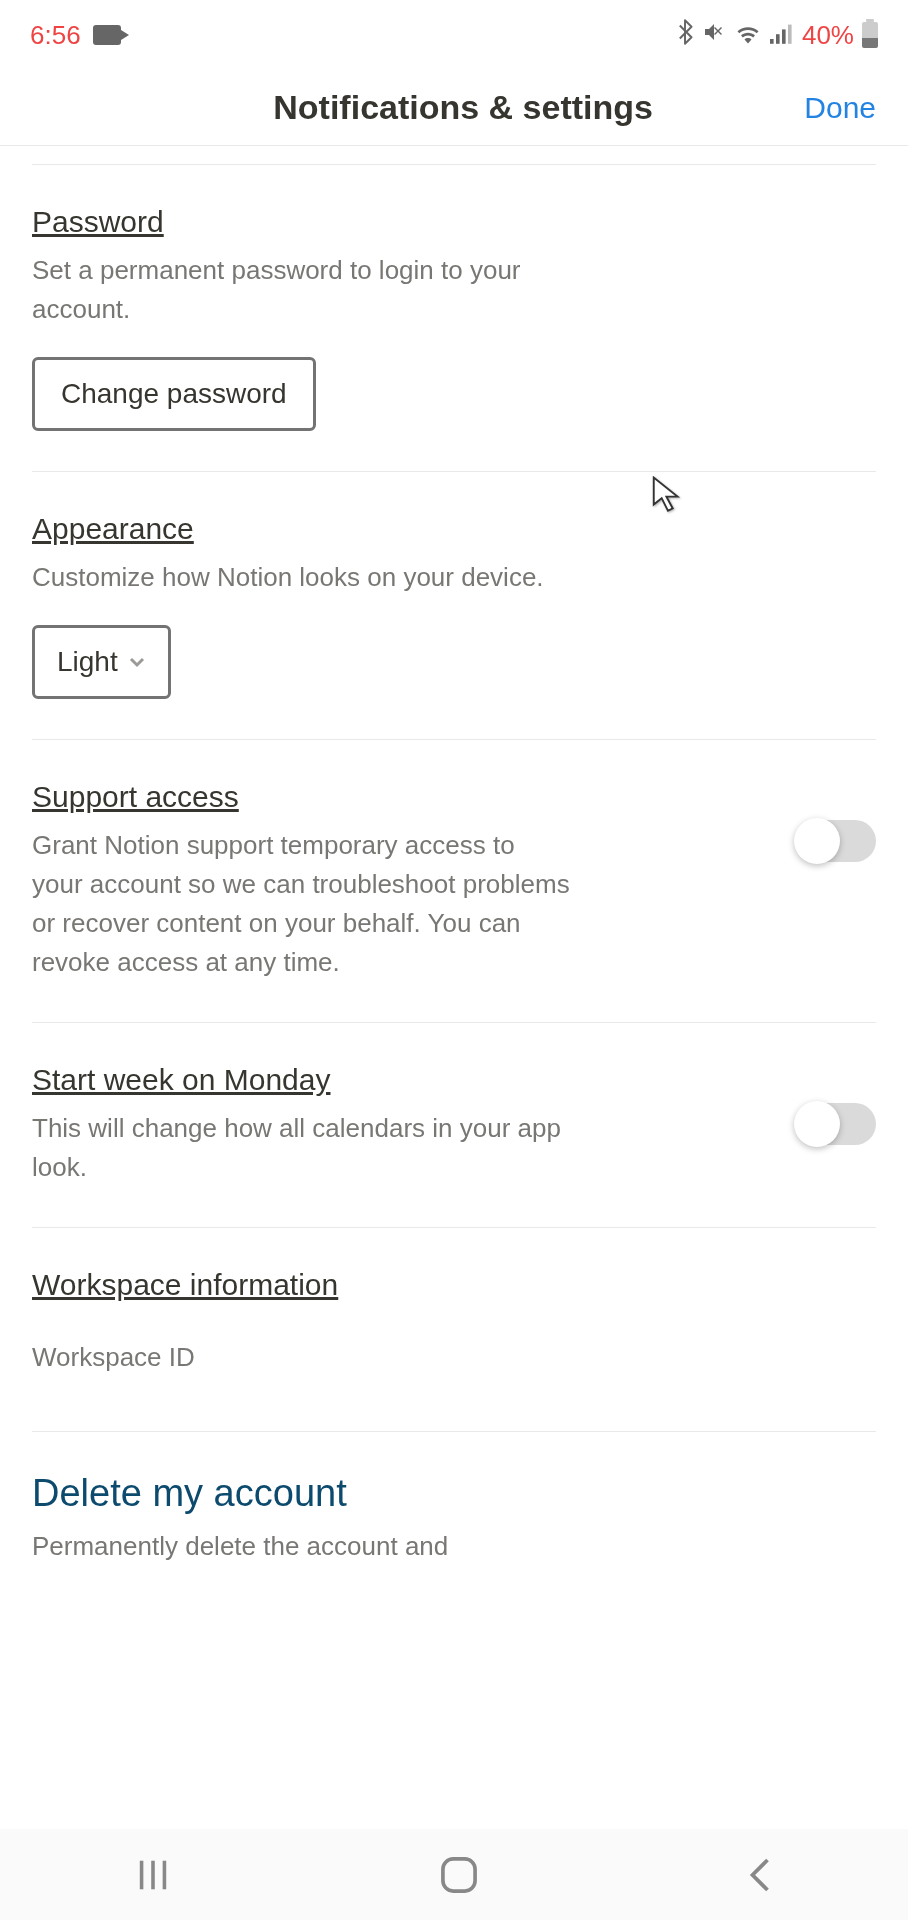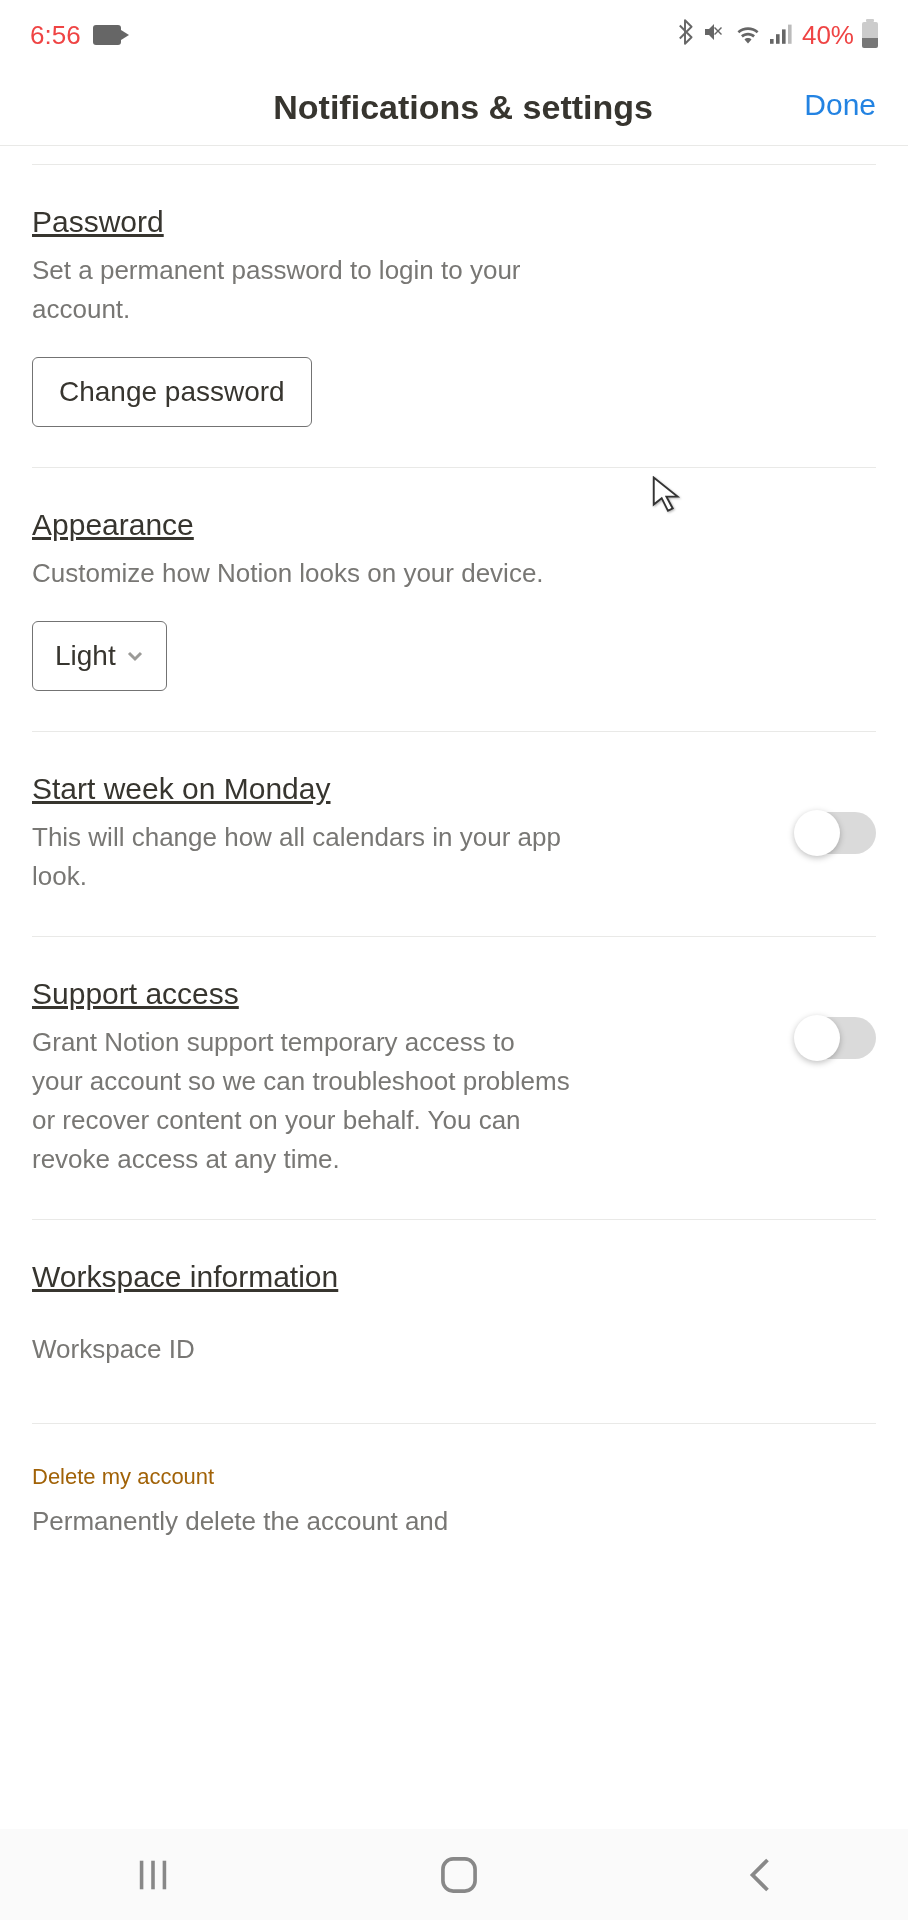--- a/index.html
+++ b/index.html
@@ -60,21 +60,21 @@
       position: relative;
     }
     .battery-icon::before {
       content:"";
       position:absolute;
       top:-3px;left:4px;width:8px;height:3px;background:#ccc;border-radius:1px;
     }
     .header {
       padding: 18px 32px;
       display: flex;
-      align-items: flex-start;
+      align-items: center;
       border-bottom: 1px solid #e9e9e7;
     }
     .header-title {
       font-size: 34px;
       font-weight: 700;
       flex: 1;
       text-align: center;
       color: #37352f;
       margin-left: 90px;
     }
@@ -109,21 +109,21 @@
       color: #787774;
       line-height: 1.5;
       max-width: 540px;
     }
     .btn-outline {
       margin-top: 28px;
       padding: 18px 26px;
       font-size: 28px;
       color: #37352f;
       background: #ffffff;
-      border: 1px solid #737373;
+      border: 3px solid #737373;
       border-radius: 6px;
       cursor: pointer;
       display: inline-flex;
       align-items: center;
       gap: 10px;
     }
     .btn-outline.select {
       padding: 18px 22px;
     }
     .chevron-down {
@@ -172,23 +172,23 @@
       width: 44%;
       color: #787774;
     }
     .kv-value {
       width: 56%;
       color: #787774;
       text-decoration: underline;
       word-break: break-all;
     }
     .danger-title {
-      font-size: 22px;
+      font-size: 38px;
       font-weight: 500;
-      color: #a16207;
+      color: #0c4a6e;
       margin-bottom: 12px;
     }
     .danger-section {
       padding: 40px 0 10px;
     }
     .cursor {
       position: absolute;
       top: 476px;
       left: 652px;
       pointer-events: none;
@@ -271,42 +271,42 @@
         <svg width="18" height="18" viewBox="0 0 12 12" fill="none" stroke="#9b9a97" stroke-width="2">
           <path d="M2 4l4 4 4-4"></path>
         </svg>
       </span>
     </button>
   </div>
 
   <div class="section">
     <div class="row-with-toggle">
       <div class="row-left">
+        <div class="section-title">Support access</div>
+        <div class="section-desc">Grant Notion support temporary access to your account so we can troubleshoot problems or recover content on your behalf. You can revoke access at any time.</div>
+      </div>
+      <div class="toggle">
+        <div class="thumb"></div>
+      </div>
+    </div>
+  </div>
+
+  <div class="section">
+    <div class="row-with-toggle">
+      <div class="row-left">
         <div class="section-title">Start week on Monday</div>
         <div class="section-desc">This will change how all calendars in your app look.</div>
       </div>
       <div class="toggle">
         <div class="thumb"></div>
       </div>
     </div>
   </div>
 
   <div class="section">
-    <div class="row-with-toggle">
-      <div class="row-left">
-        <div class="section-title">Support access</div>
-        <div class="section-desc">Grant Notion support temporary access to your account so we can troubleshoot problems or recover content on your behalf. You can revoke access at any time.</div>
-      </div>
-      <div class="toggle">
-        <div class="thumb"></div>
-      </div>
-    </div>
-  </div>
-
-  <div class="section">
     <div class="section-title" style="margin-bottom:22px">Workspace information</div>
     <div class="kv-row">
       <div class="kv-key">Workspace ID</div>
     </div>
   </div>
 
   <div class="danger-section">
     <div class="danger-title">Delete my account</div>
     <div class="section-desc" style="max-width:640px">Permanently delete the account and</div>
   </div>

